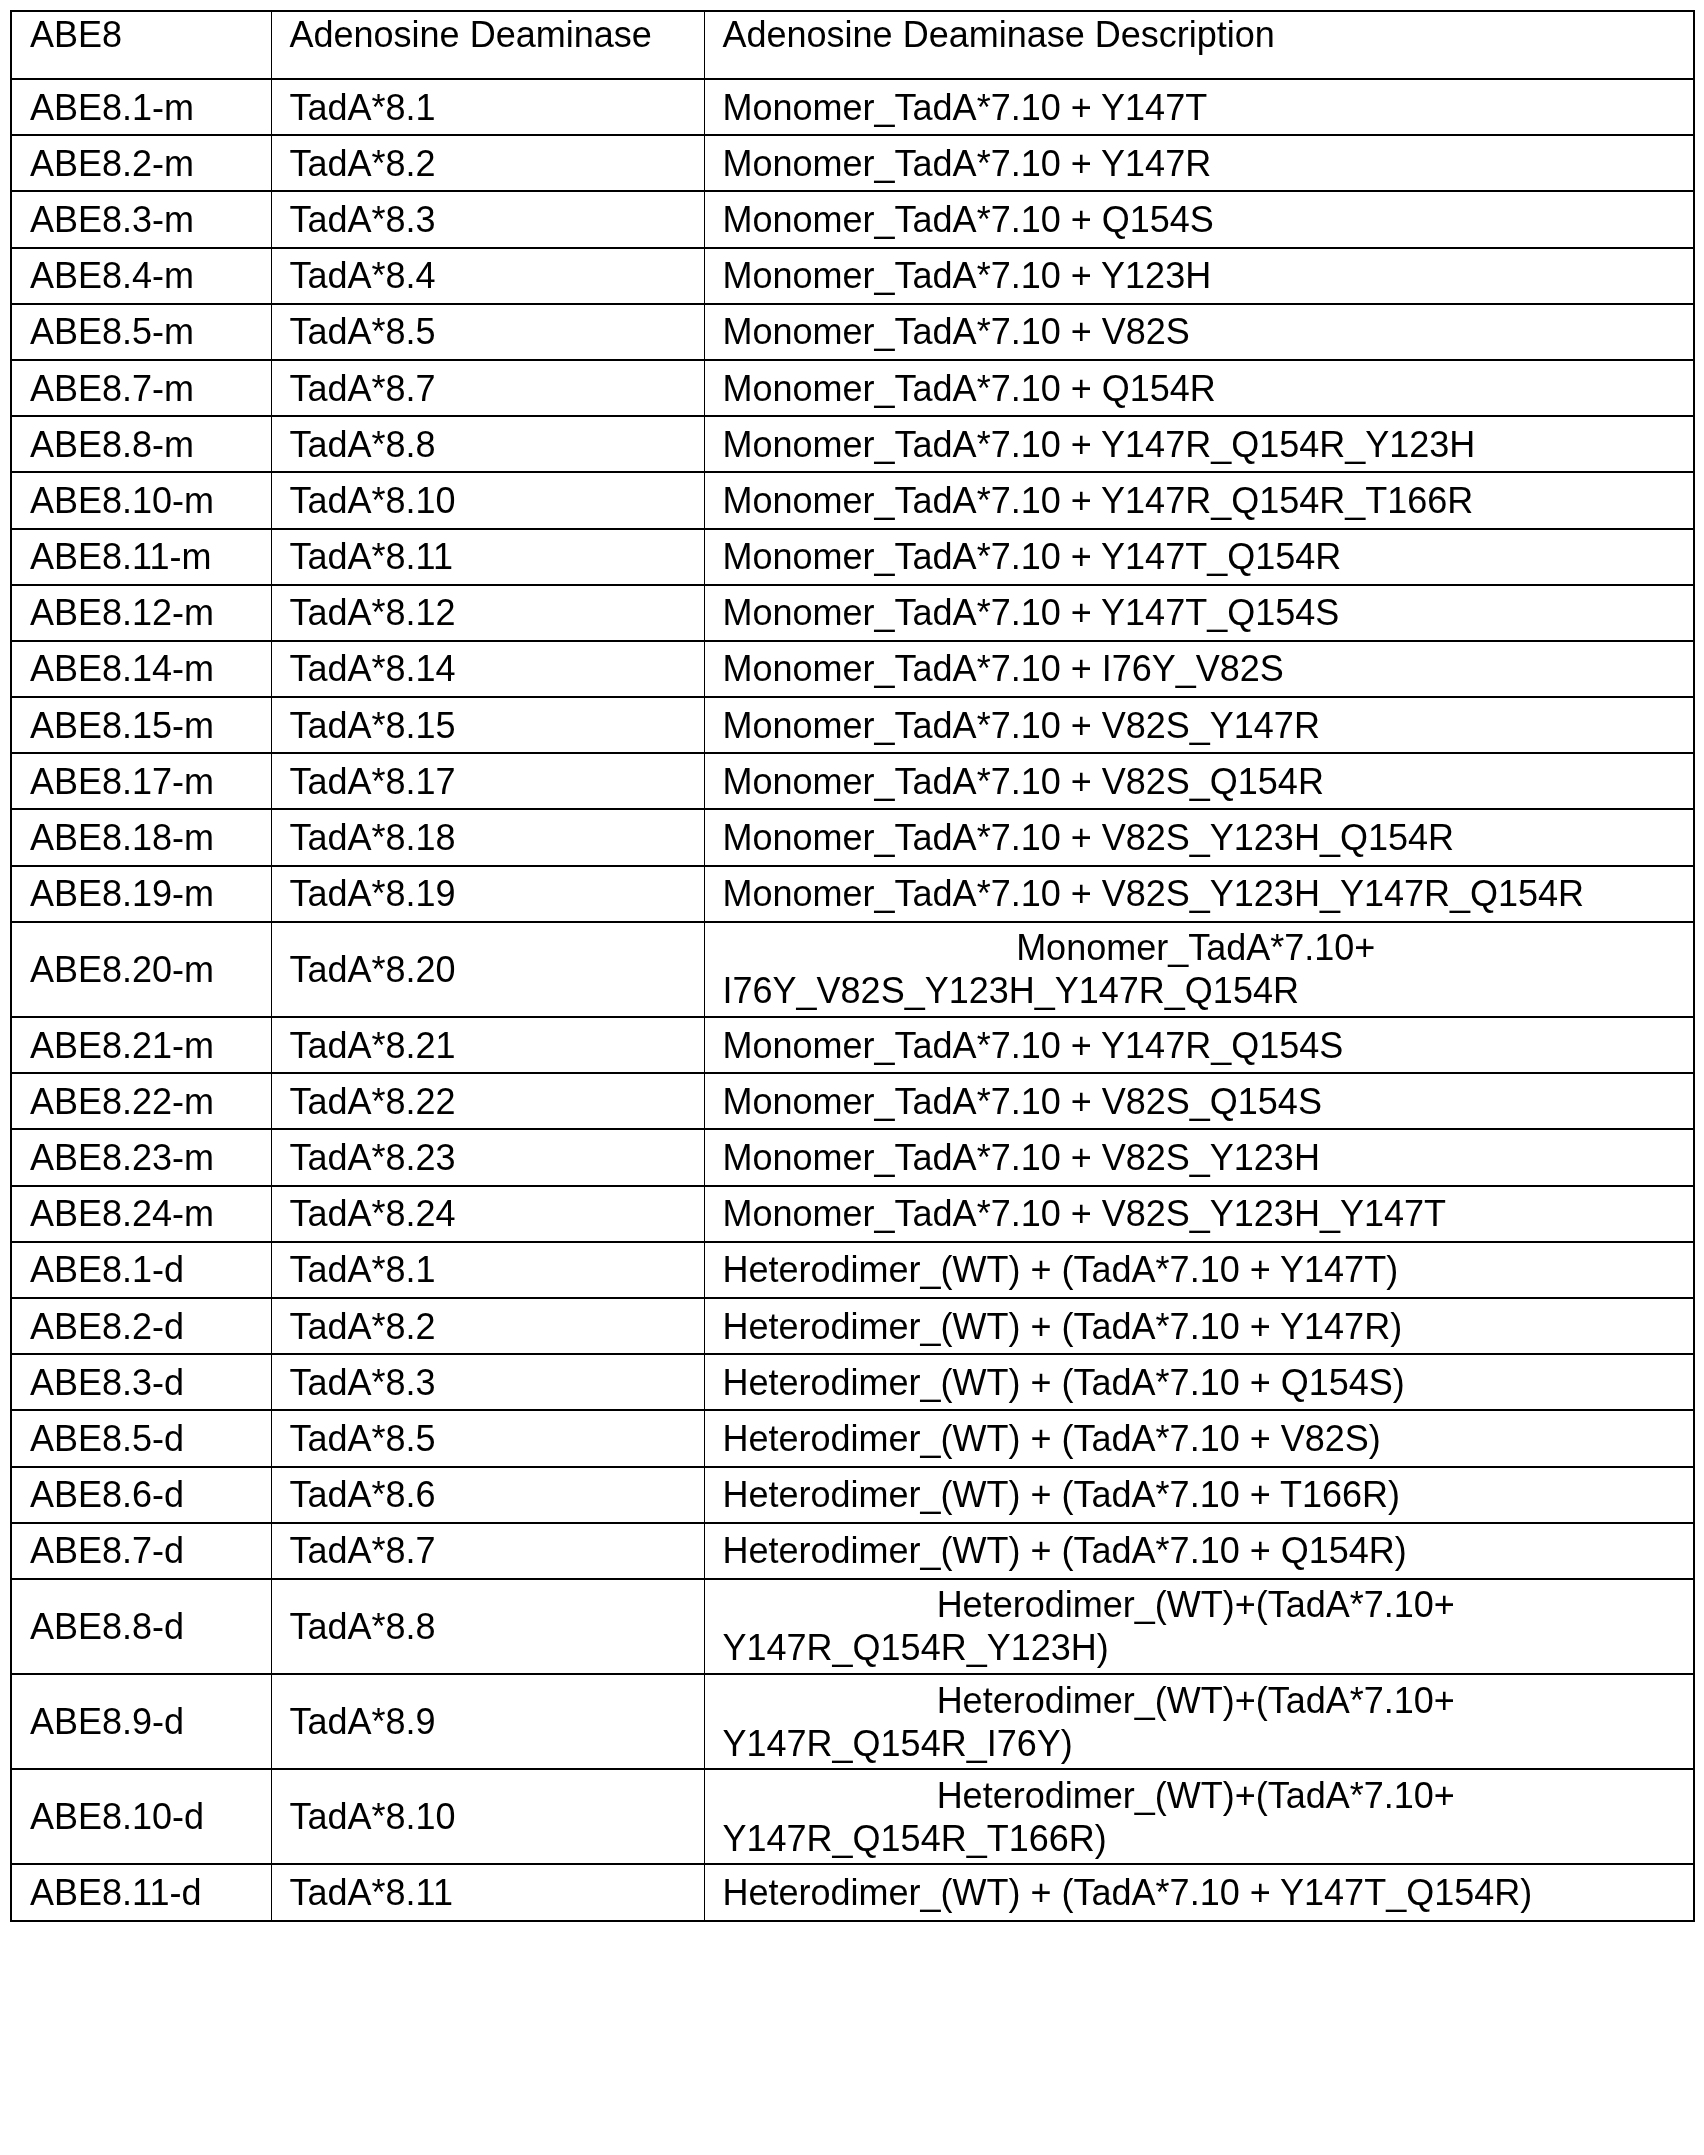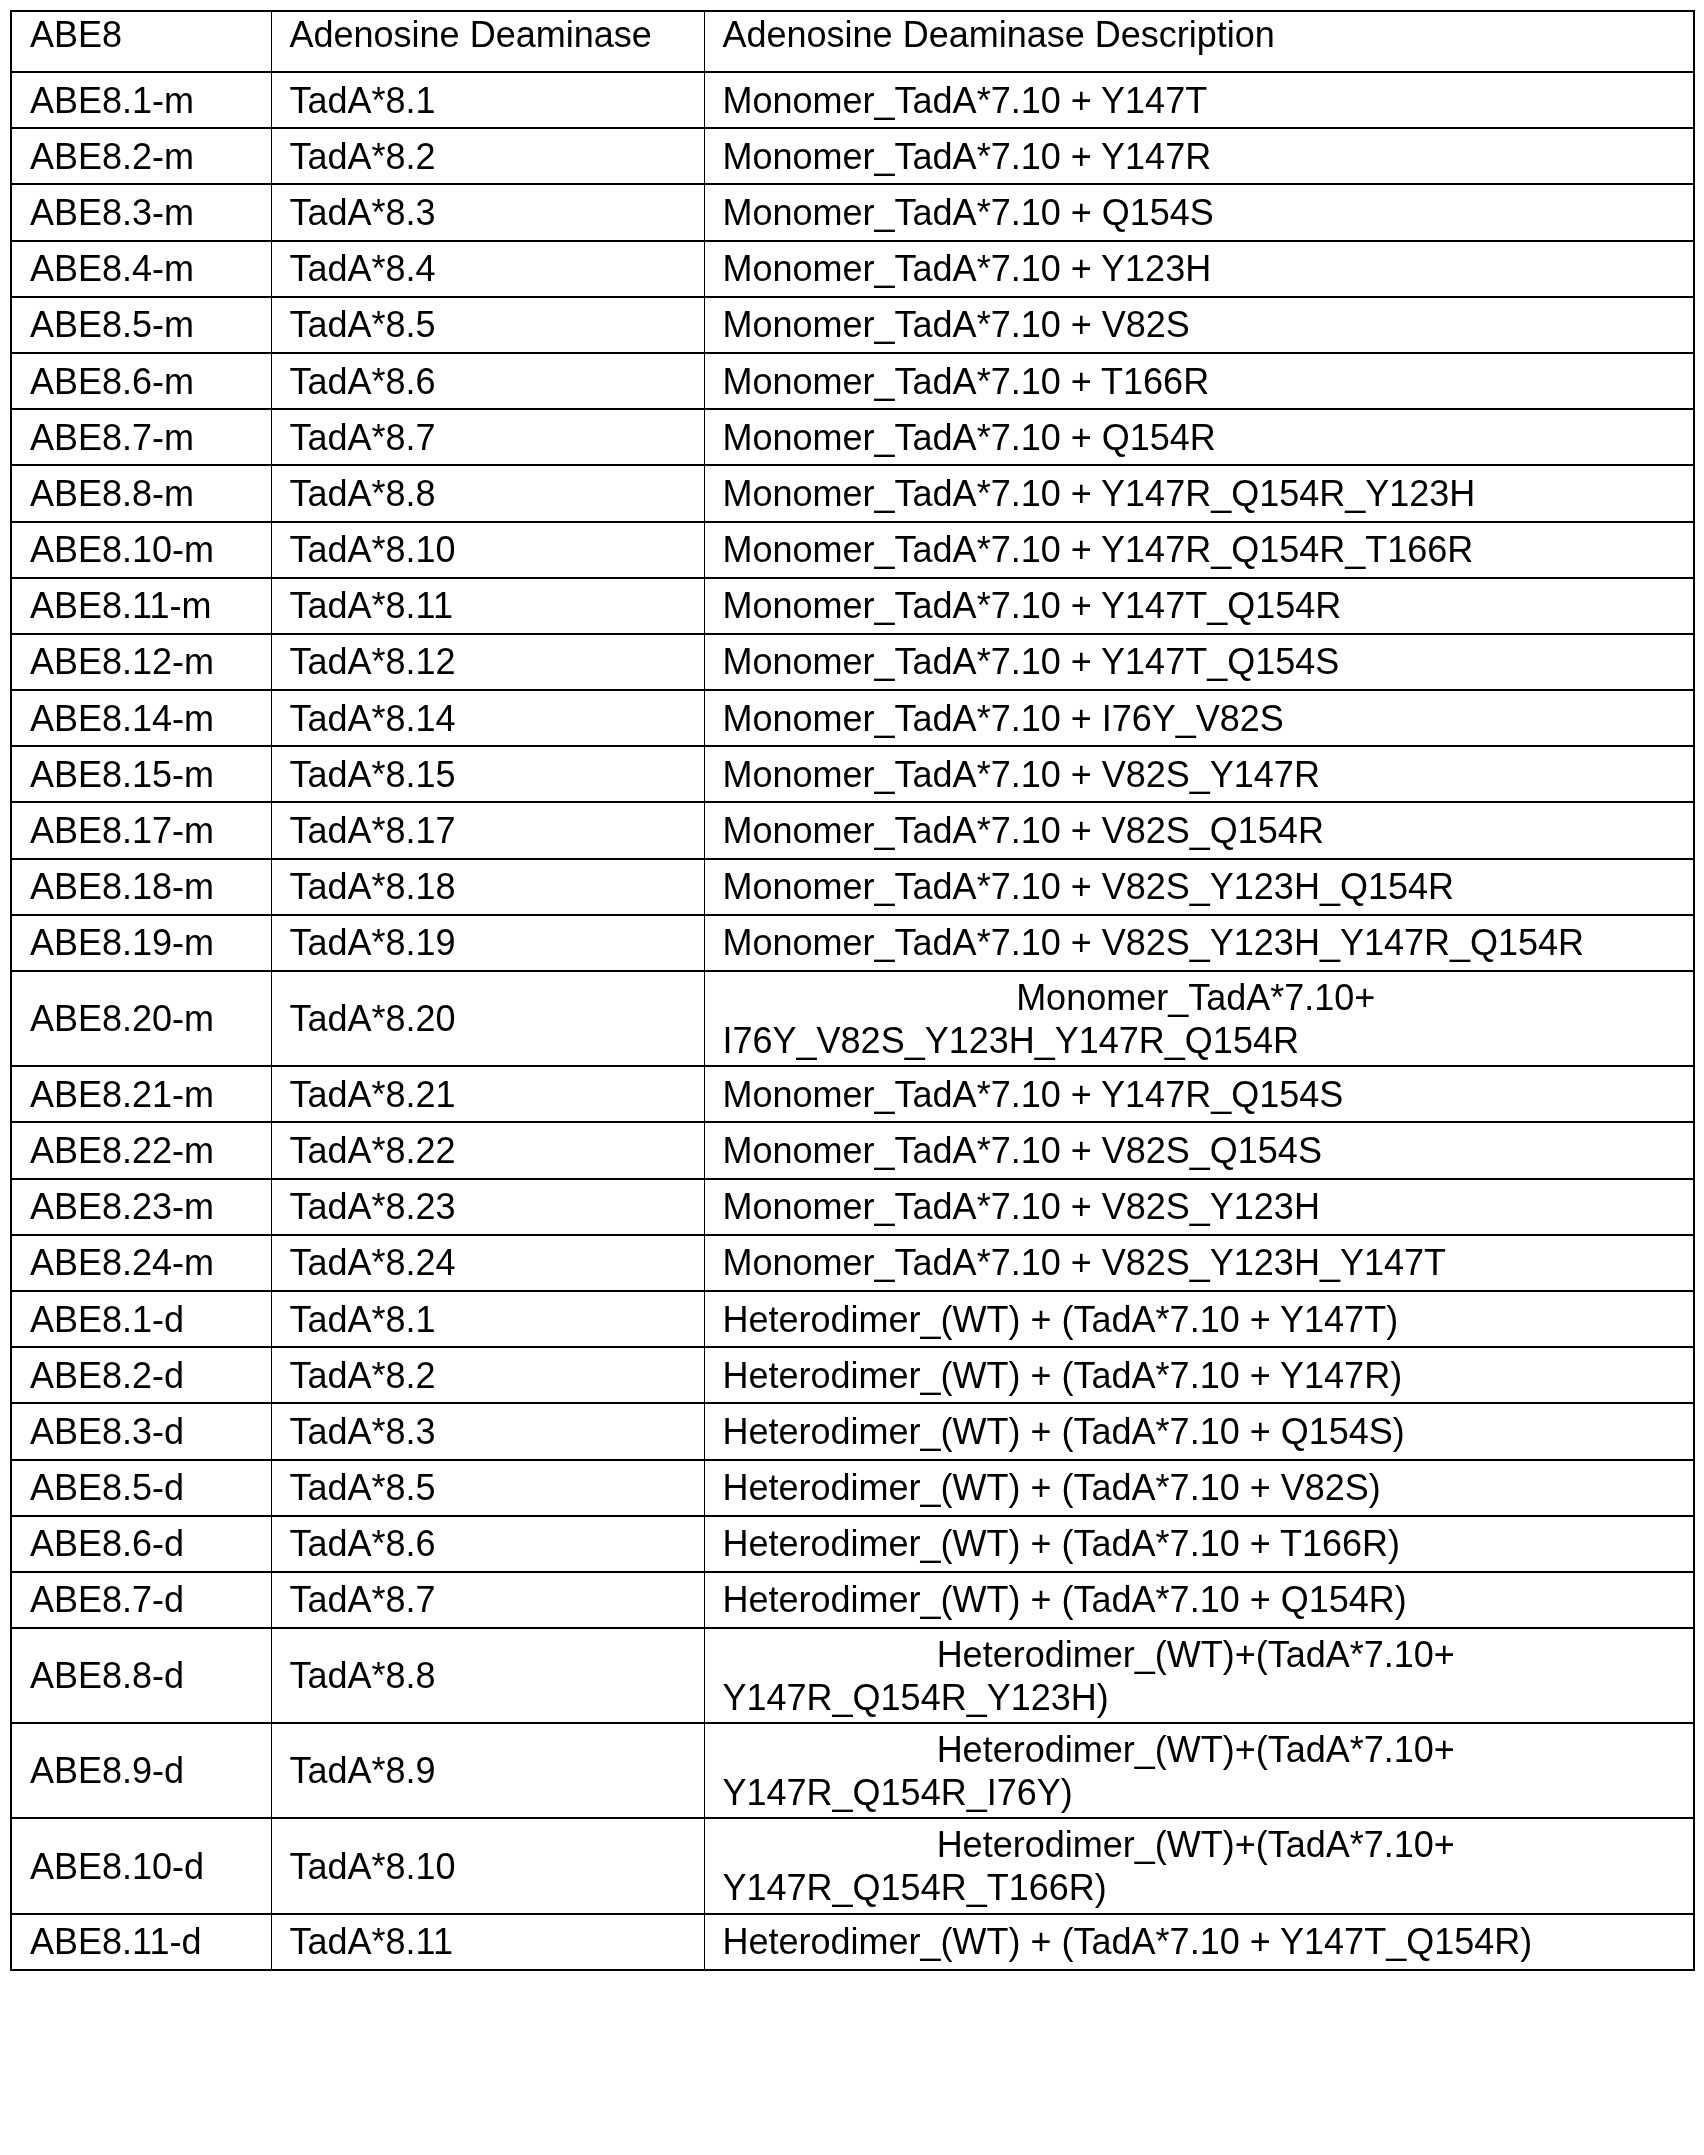--- a/index.html
+++ b/index.html
@@ -35,21 +35,21 @@
       font-size: 36px;
       font-weight: normal;
       line-height: 45px;
       padding: 3.6px 9px 3.6px 18px;
       vertical-align: middle;
       text-align: left;
       white-space: nowrap;
       overflow: hidden;
     }
     table.abe-table tr.row-1 td { height: 47px; }
-    table.abe-table tr.header th { height: 46px; padding-top: 0; padding-bottom: 13px; vertical-align: top; }
+    table.abe-table tr.header th { height: 46px; padding-top: 0; padding-bottom: 20px; vertical-align: top; }
     table.abe-table tr.row-2 td { height: 86px; }
     table.abe-table td.desc { padding-left: 18px; padding-right: 24px; }
     .desc-justified {
       display: block;
       line-height: 43px;
     }
     .desc-justified .line1 {
       display: flex;
       justify-content: center;
     }
@@ -93,25 +93,20 @@
         <td>ABE8.4-m</td>
         <td>TadA*8.4</td>
         <td class="desc">Monomer_TadA*7.10 + Y123H</td>
       </tr>
       <tr class="row-1">
         <td>ABE8.5-m</td>
         <td>TadA*8.5</td>
         <td class="desc">Monomer_TadA*7.10 + V82S</td>
       </tr>
       <tr class="row-1">
-        <td>ABE8.6-m</td>
-        <td>TadA*8.6</td>
-        <td class="desc">Monomer_TadA*7.10 + T166R</td>
-      </tr>
-      <tr class="row-1">
         <td>ABE8.7-m</td>
         <td>TadA*8.7</td>
         <td class="desc">Monomer_TadA*7.10 + Q154R</td>
       </tr>
       <tr class="row-1">
         <td>ABE8.8-m</td>
         <td>TadA*8.8</td>
         <td class="desc">Monomer_TadA*7.10 + Y147R_Q154R_Y123H</td>
       </tr>
       <tr class="row-1">

